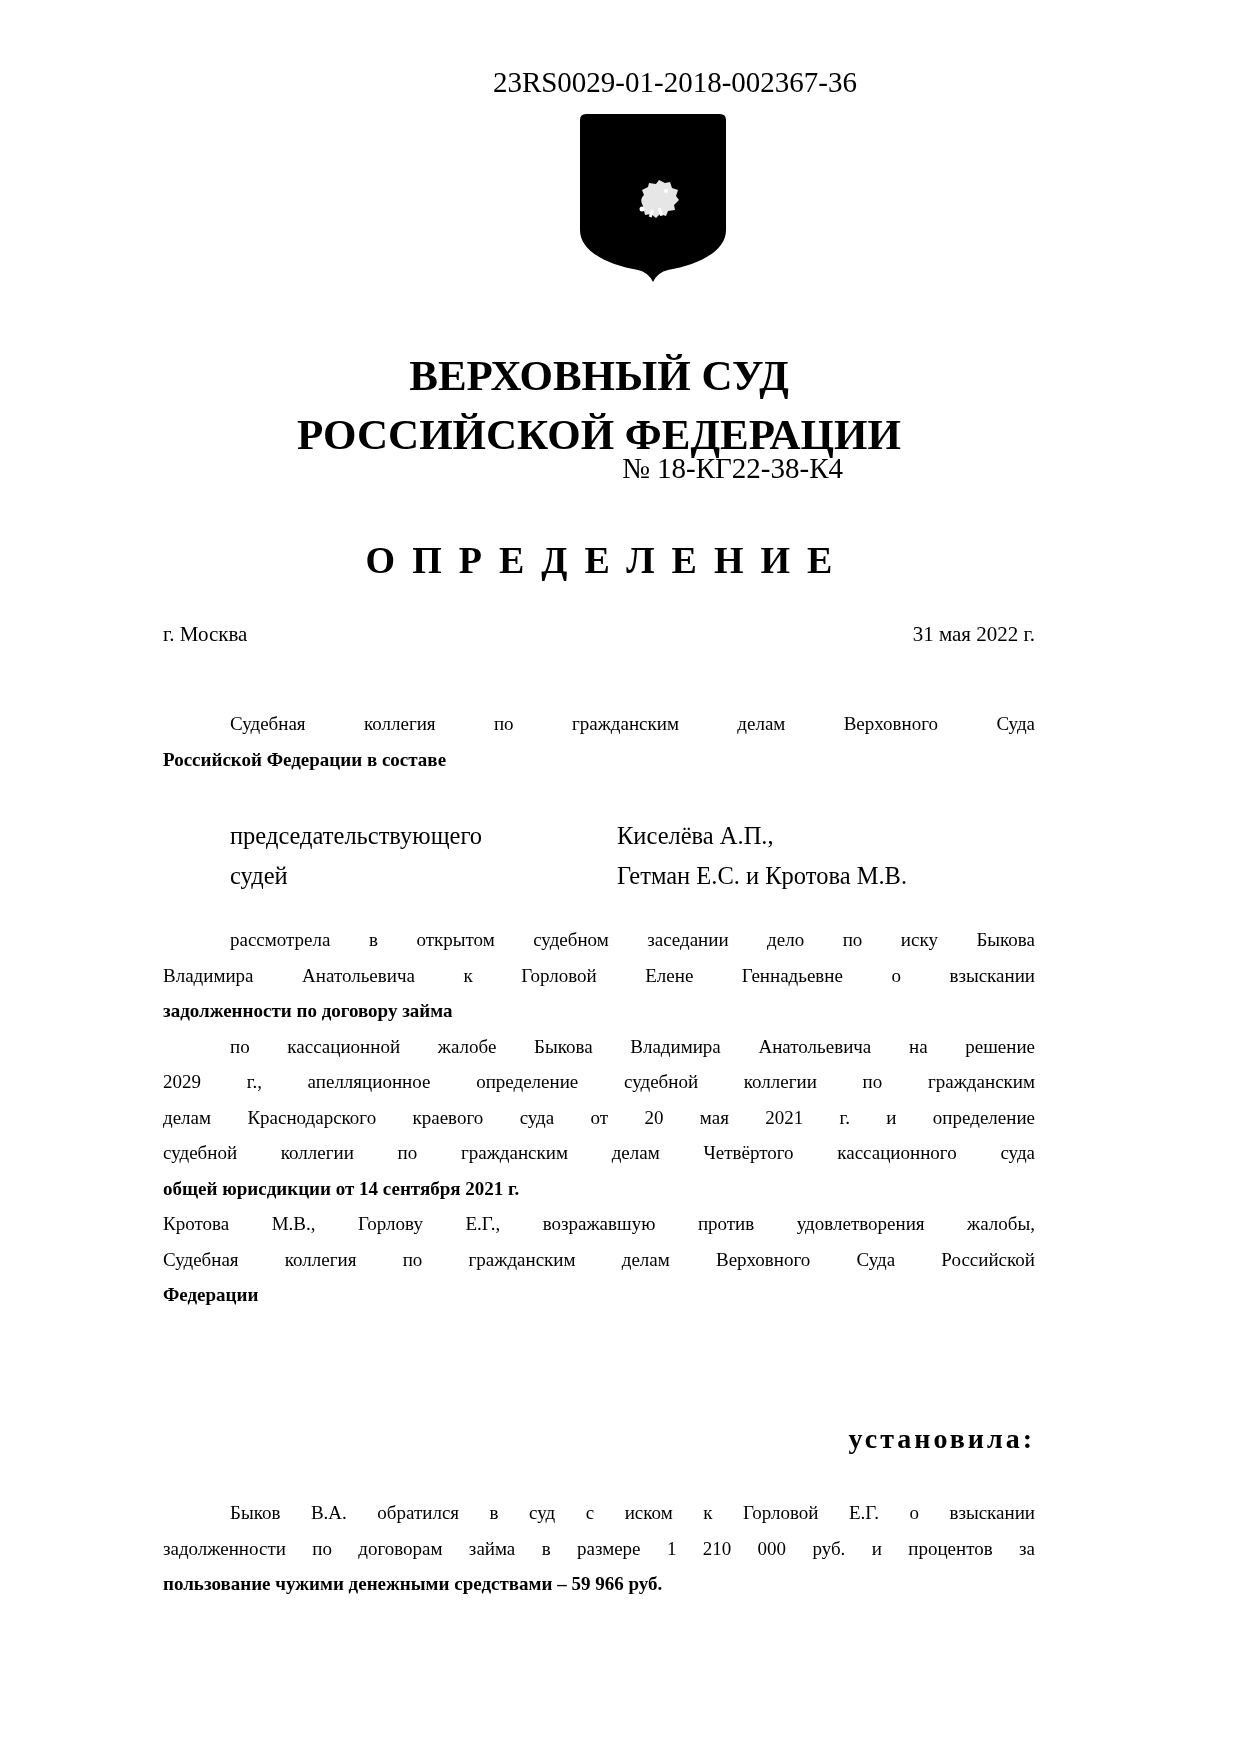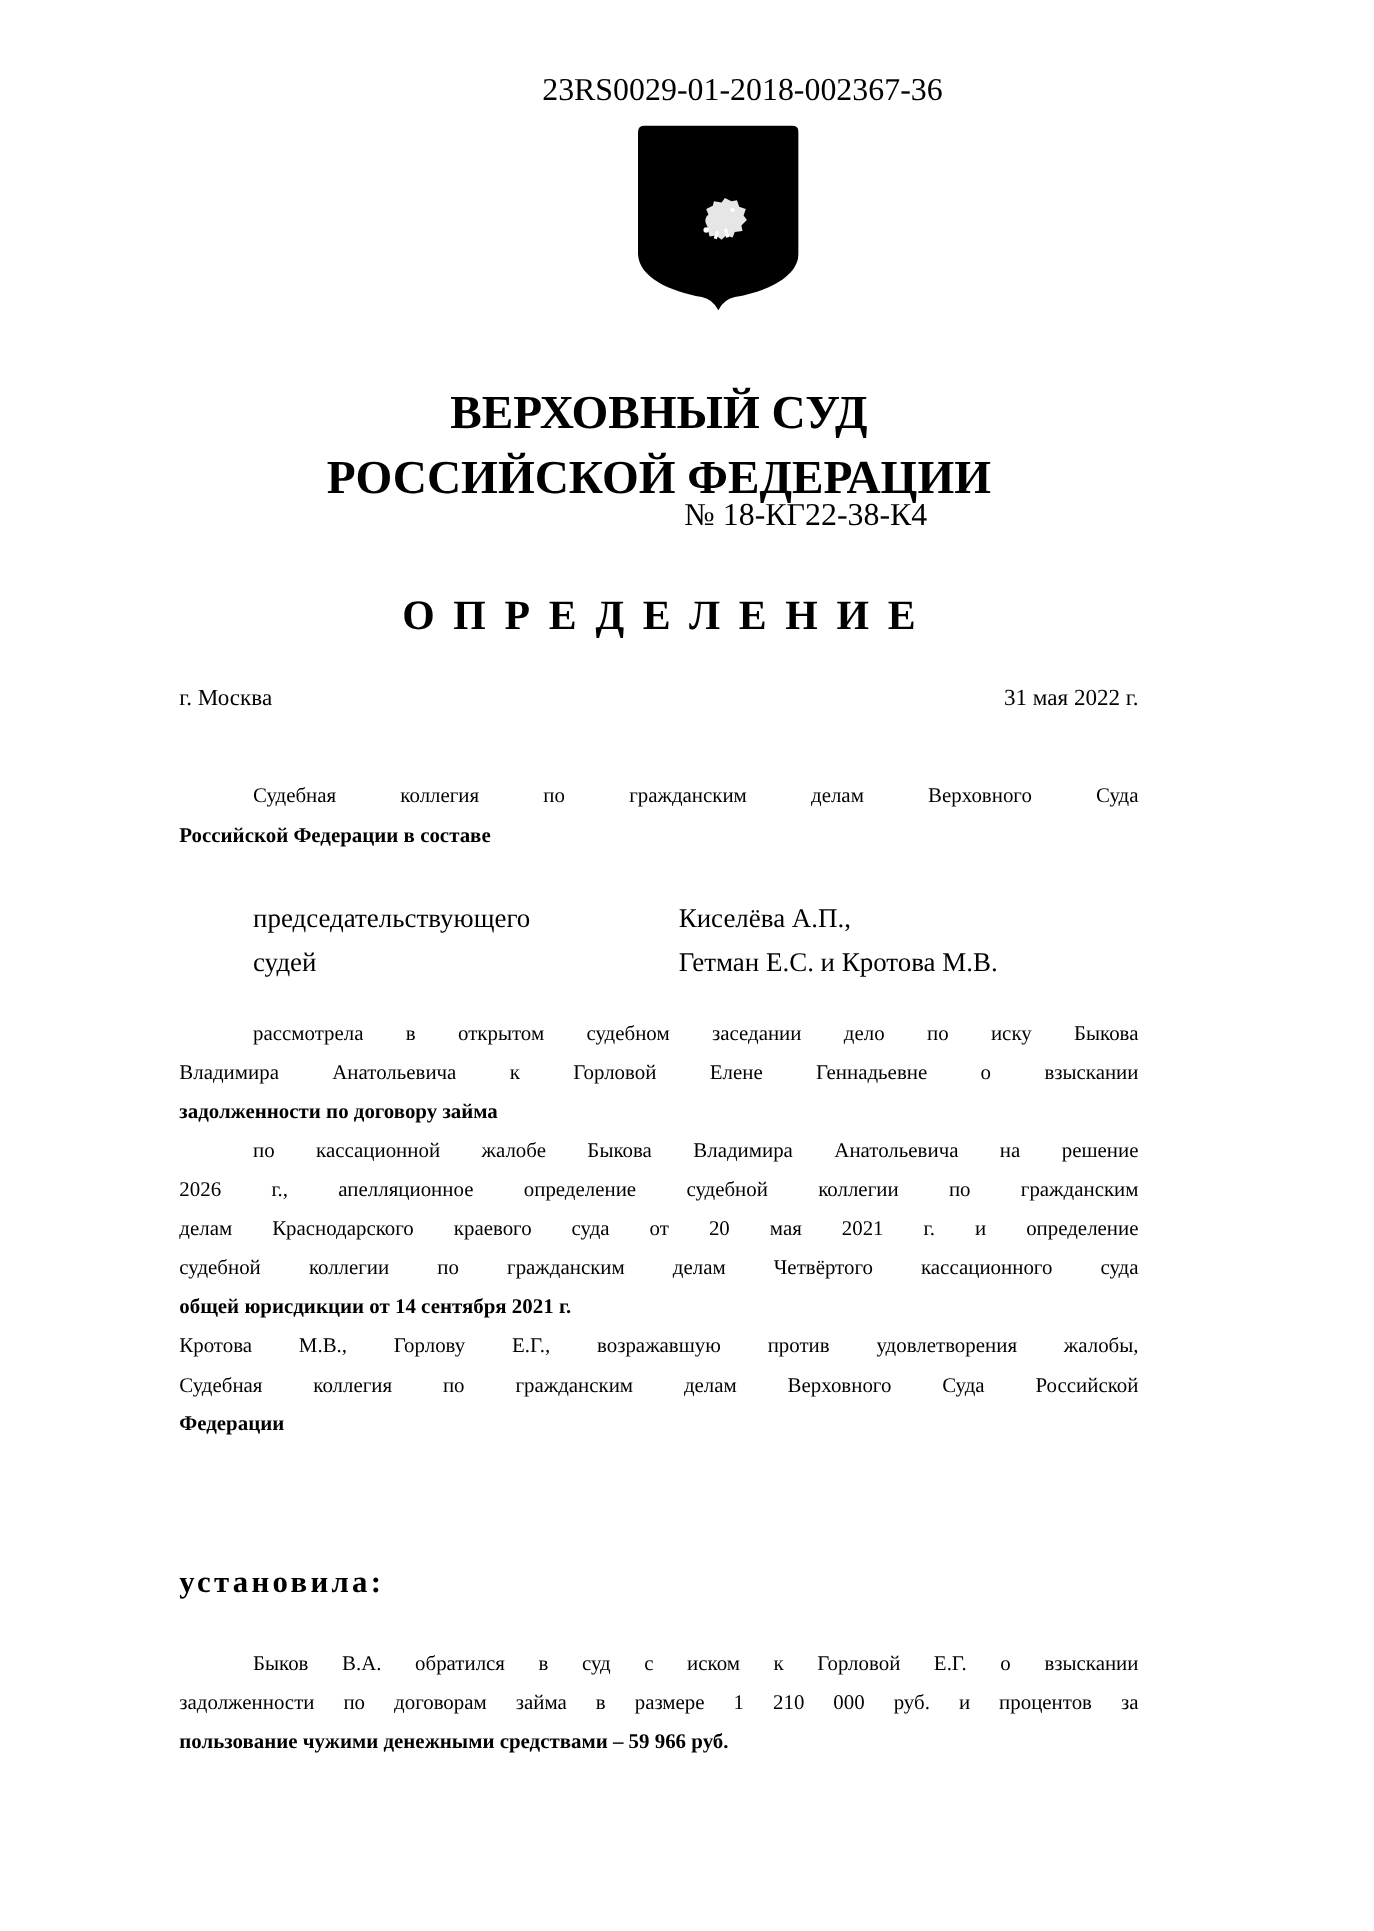--- a/index.html
+++ b/index.html
@@ -30,21 +30,21 @@
   .tb-3 { top:1495px; }
   .tline { text-align:justify; text-align-last:justify; -moz-text-align-last:justify; }
   .tline.tlast { text-align-last:left;font-weight:bold; -moz-text-align-last:left; }
   .tline.tind { text-indent:67px; }
   .composition {
     position:absolute; top:816px; left:163px; width:872px;
     font-size:24.5px; line-height:40px;
   }
   .comp-row { display:grid; grid-template-columns:387px 1fr; padding-left:67px; }
   .ustanovila {
-    position:absolute; top:1423px; left:163px; width:872px; text-align:left;
+    position:absolute; top:1423px; left:163px; width:872px; text-align:right;
     font-weight:bold; font-size:28px; letter-spacing:3px;
   }
   .pager {
     position:absolute; left:1122px; top:1668px; width:127px; height:70px;
     display:flex; align-items:center; justify-content:flex-start; padding-left:15px;
     box-sizing:border-box; font-family:"DejaVu Sans","Liberation Sans",sans-serif;
     font-size:21px; color:#dcdde0;
   }
   .pager .badge {
     width:38px; height:31px; display:flex; align-items:center; justify-content:center;
@@ -98,21 +98,21 @@
       <span>судей</span>
       <span>Гетман Е.С. и Кротова М.В.</span>
     </div>
   </div>
 
   <div class="textblock tb-2">
       <div class="tline tind">рассмотрела в открытом судебном заседании дело по иску Быкова</div>
       <div class="tline">Владимира Анатольевича к Горловой Елене Геннадьевне о взыскании</div>
       <div class="tline tlast">задолженности по договору займа</div>
       <div class="tline tind">по кассационной жалобе Быкова Владимира Анатольевича на решение</div>
-      <div class="tline">2026 г., апелляционное определение судебной коллегии по гражданским</div>
+      <div class="tline">2029 г., апелляционное определение судебной коллегии по гражданским</div>
       <div class="tline">делам Краснодарского краевого суда от 20 мая 2021 г. и определение</div>
       <div class="tline">судебной коллегии по гражданским делам Четвёртого кассационного суда</div>
       <div class="tline tlast">общей юрисдикции от 14 сентября 2021 г.</div>
       <div class="tline">Кротова М.В., Горлову Е.Г., возражавшую против удовлетворения жалобы,</div>
       <div class="tline">Судебная коллегия по гражданским делам Верховного Суда Российской</div>
       <div class="tline tlast">Федерации</div>
     </div>
 
   <div class="ustanovila">установила:</div>
 

